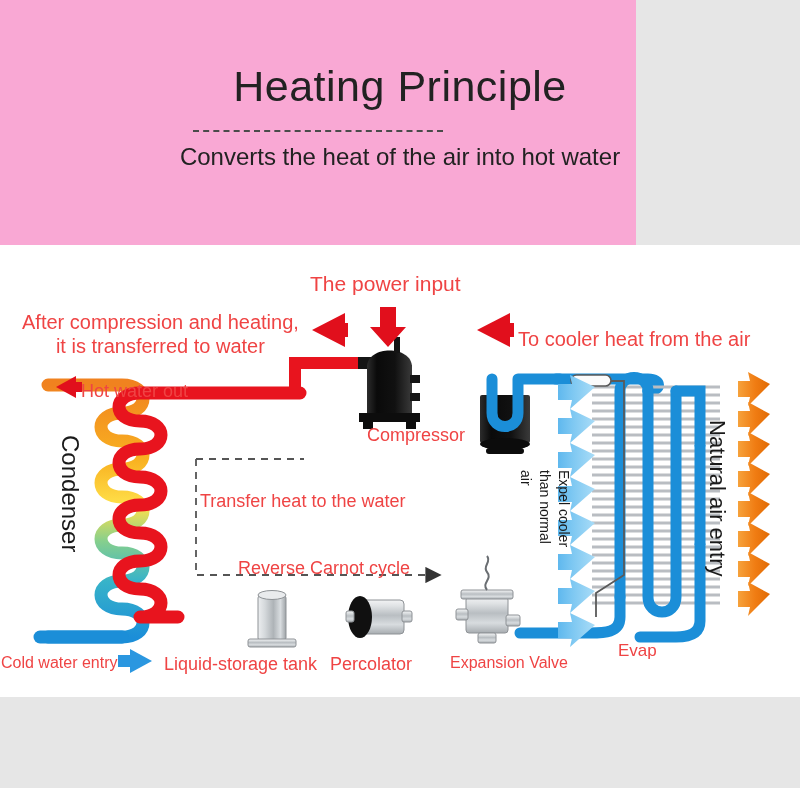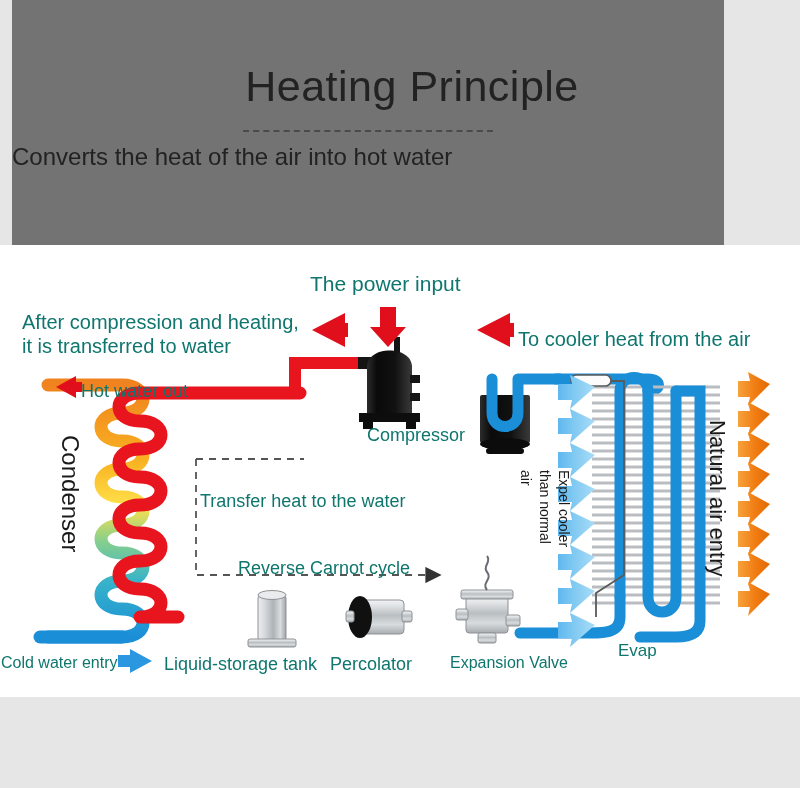--- a/index.html
+++ b/index.html
@@ -7,55 +7,55 @@
     width:800px;height:788px;
     background:#e6e6e6;
     font-family:"Liberation Sans", sans-serif;
     overflow:hidden;
     position:relative;
   }
   #root{position:absolute;inset:0;}
 
   
   .header{
-    position:absolute;left:12px;top:0;width:712px;height:245px;
-    background:#737373;
+    position:absolute;left:0;top:0;width:636px;height:245px;
+    background:#f9a8d4;
   }
   .title{
     position:absolute;left:0;top:62px;width:800px;
     text-align:center;
     font-size:43px;color:#222;letter-spacing:.5px;
   }
   .divider{
     position:absolute;left:50%;transform:translateX(-50%);top:130px;
     width:250px;height:0;
     border-top:2px dashed #4a4a4a;
   }
   .subtitle{
     position:absolute;left:0;top:143px;width:800px;
-    text-align:left;
+    text-align:center;
     font-size:24px;color:#222;
   }
 
   
   .panel{
     position:absolute;left:0;top:245px;width:800px;height:452px;
     background:#ffffff;
     overflow:hidden;
   }
   .svgwrap{position:absolute;left:0;top:0;width:800px;height:452px;}
 
   
   .footer{
     position:absolute;left:0;top:697px;width:800px;height:91px;
     background:#e6e6e6;
   }
 
   
-  .lbl{position:absolute;color:#0f766e;white-space:pre;line-height:1.18;}
+  .lbl{position:absolute;color:#ef4444;white-space:pre;line-height:1.18;text-align:center;}
   .l-power      {left:310px; top:27px;  font-size:21px;}
   .l-aftercomp  {left:22px;  top:66px;  font-size:20px;}
   .l-hotwater   {left:81px;  top:136px; font-size:18px;}
   .l-remove     {left:518px; top:83px;  font-size:20px;}
   .l-compressor {left:331px; top:180px; font-size:18px;margin-left:36px;}
   .l-separator  {left:396px; top:199px; font-size:18px;}
   .l-transfer   {left:200px; top:246px; font-size:18px;}
   .l-carnot     {left:238px; top:313px; font-size:18px;}
   .l-coldwater  {left:1px;   top:409px; font-size:16px;}
   .l-tank       {left:164px; top:409px; font-size:18px;}

